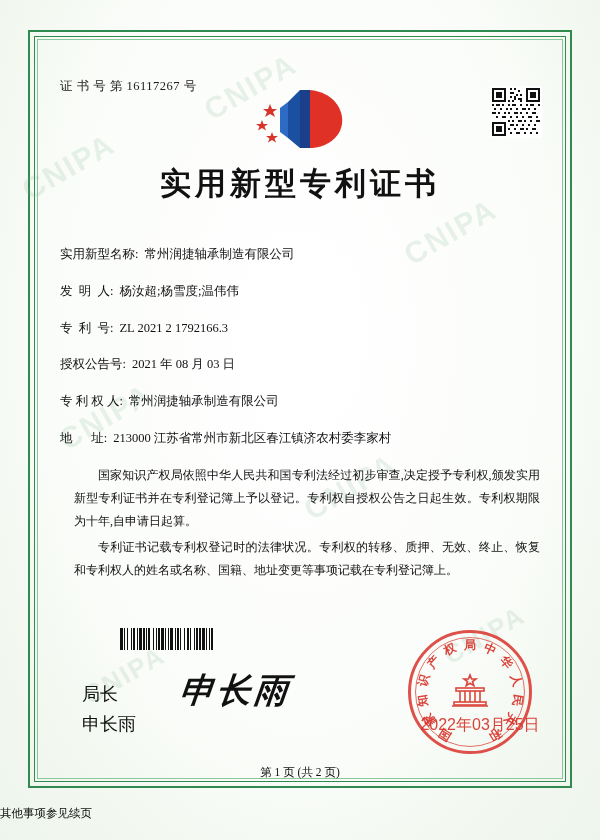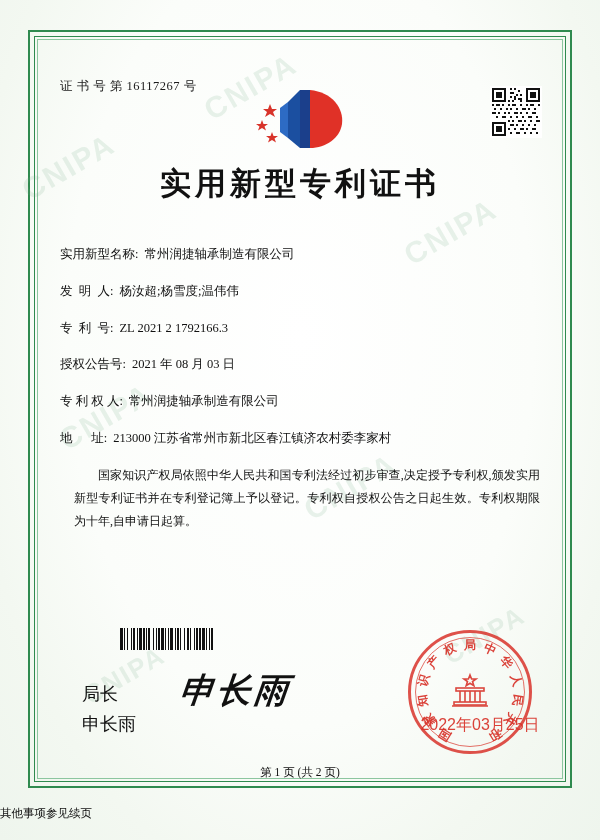--- a/index.html
+++ b/index.html
@@ -408,20 +408,21 @@
         <span class="field-value">常州润捷轴承制造有限公司</span>
       </div>
       <div class="field-row">
         <span class="field-label">地      址:</span>
         <span class="field-value">213000 江苏省常州市新北区春江镇济农村委李家村</span>
       </div>
     </div>
 
     <div class="paragraphs">
       <p>国家知识产权局依照中华人民共和国专利法经过初步审查,决定授予专利权,颁发实用新型专利证书并在专利登记簿上予以登记。专利权自授权公告之日起生效。专利权期限为十年,自申请日起算。</p>
+      <p>专利证书记载专利权登记时的法律状况。专利权的转移、质押、无效、终止、恢复和专利权人的姓名或名称、国籍、地址变更等事项记载在专利登记簿上。</p>
     </div>
   </div>
 
   <div class="barcode">
     <svg viewBox="0 0 96 22" width="172" height="22" xmlns="http://www.w3.org/2000/svg" id="barcode-svg">
         <rect x="0" y="0" width="3" height="22" fill="#111111"></rect>
         <rect x="4" y="0" width="1" height="22" fill="#111111"></rect>
         <rect x="7" y="0" width="1" height="22" fill="#111111"></rect>
         <rect x="11" y="0" width="1" height="22" fill="#111111"></rect>
         <rect x="13" y="0" width="2" height="22" fill="#111111"></rect>

